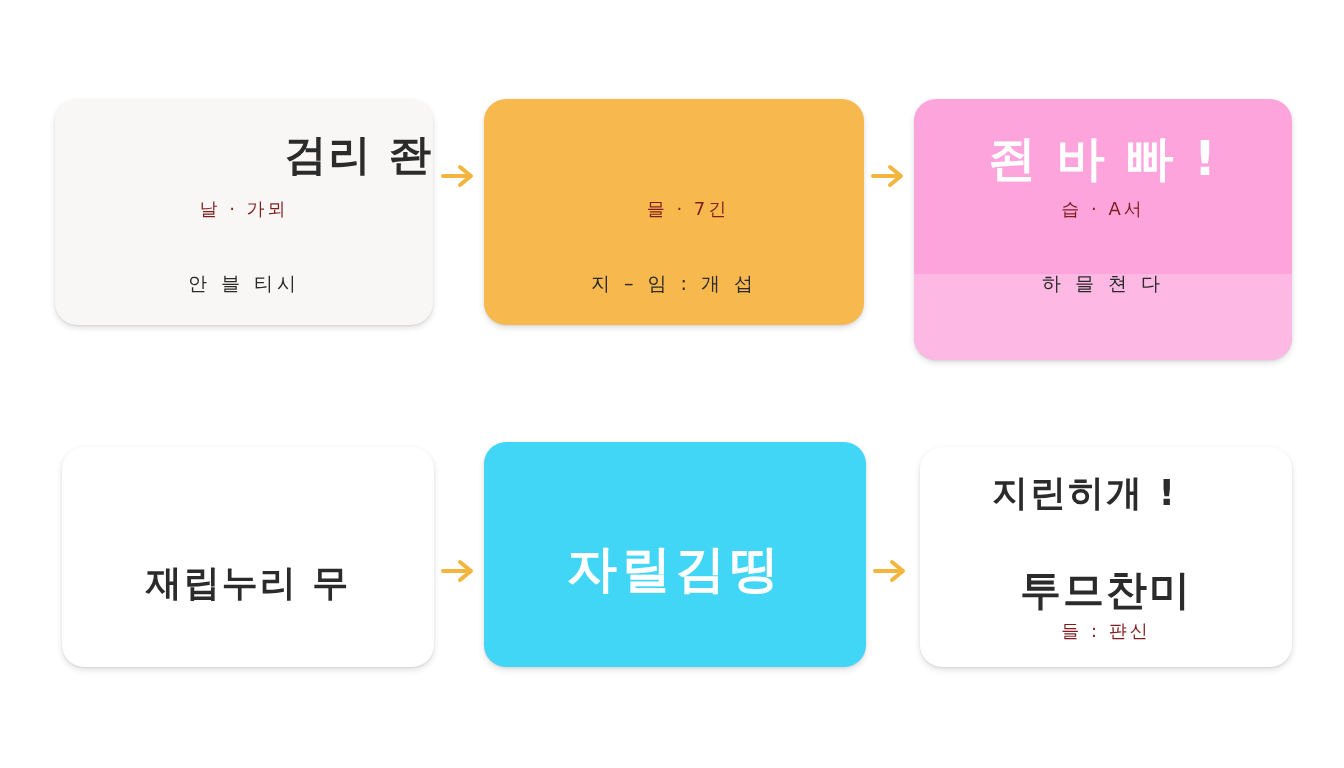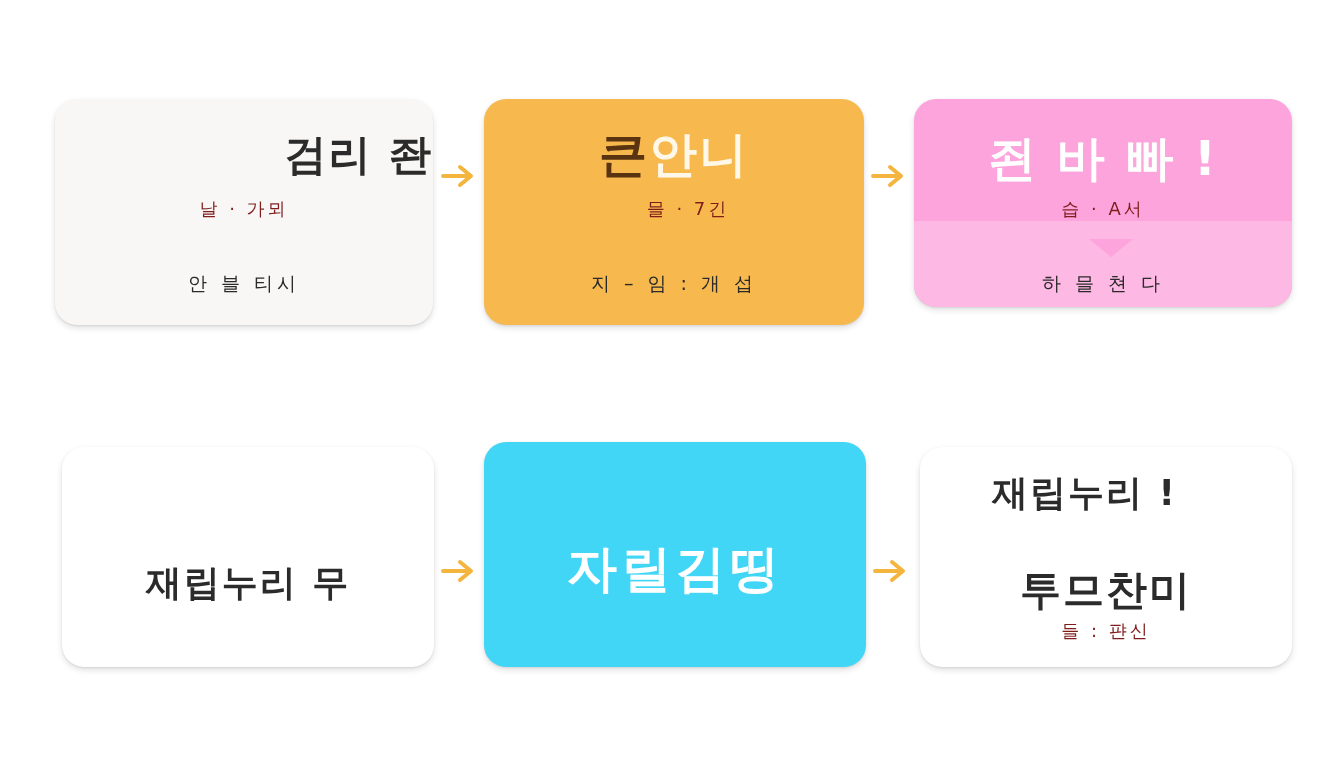--- a/index.html
+++ b/index.html
@@ -11,21 +11,21 @@
     position:absolute; border-radius:22px; box-sizing:border-box;
     box-shadow: 0 3px 6px rgba(0,0,0,0.12), 0 1px 2px rgba(0,0,0,0.08);
     overflow:hidden; text-align:center;
   }
   .title { position:absolute; left:0; right:0; font-weight:bold; letter-spacing:2px; }
   .sub { position:absolute; left:0; right:0; font-size:18px; letter-spacing:3px; color:#7f1d1d; }
   .foot { position:absolute; left:0; right:0; font-size:19px; letter-spacing:4px; color:#2a2a2a; }
   .arrow { position:absolute; width:36px; height:24px; }
   #c1 { left:55px; top:99px; width:378px; height:226px; background:#f8f7f5; }
   #c2 { left:484px; top:99px; width:380px; height:226px; background:#f7b84e; }
-  #c3 { left:914px; top:99px; width:378px; height:208px; background:#fda4dd; }
+  #c3 { left:914px; top:99px; width:378px; height:261px; background:#fda4dd; }
   #c3 .lower { position:absolute; left:0; right:0; bottom:0; height:86px; background:#fdb8e4; }
   #c3 .notch { position:absolute; left:175px; top:140px; width:0; height:0;
     border-left:22px solid transparent; border-right:22px solid transparent; border-top:18px solid #fda4dd; }
   #c4 { left:62px; top:447px; width:372px; height:220px; background:#ffffff; }
   #c5 { left:484px; top:442px; width:382px; height:225px; background:#42d6f6; }
   #c6 { left:920px; top:447px; width:372px; height:220px; background:#ffffff; }
 </style>
 </head>
 <body>
 
@@ -33,23 +33,20 @@
   <div class="title" style="top:28px;font-size:42px;color:#2b2b2b;text-align:right;">검리 좐</div>
   <div class="sub" style="top:98px;">날 · 가뫼</div>
   <div class="foot" style="top:172px;">안 블 티시</div>
 </div>
 
 <svg class="arrow" style="left:440px;top:164px;" viewBox="0 0 36 24">
   <path d="M3 12 H30 M20 3 L31 12 L20 21" stroke="#f4b53f" stroke-width="4" fill="none" stroke-linecap="round" stroke-linejoin="round"></path>
 </svg>
 
 <div id="c2" class="card">
-  <div class="title" style="top:24px;font-size:48px;">
-    <span style="color:#5a3310;">큰</span><span style="color:#fff8e8;">안니</span>
-  </div>
   <div class="sub" style="top:98px;padding-left:28px;">믈 · 7긴</div>
   <div class="foot" style="top:172px;">지 – 임 : 개 섭</div>
 </div>
 
 <svg class="arrow" style="left:870px;top:164px;" viewBox="0 0 36 24">
   <path d="M3 12 H30 M20 3 L31 12 L20 21" stroke="#f4b53f" stroke-width="4" fill="none" stroke-linecap="round" stroke-linejoin="round"></path>
 </svg>
 
 <div id="c3" class="card">
   <div class="lower"></div>
@@ -69,16 +66,16 @@
 
 <div id="c5" class="card">
   <div class="title" style="top:94px;font-size:50px;color:#ffffff;letter-spacing:4px;">자릴김띵</div>
 </div>
 
 <svg class="arrow" style="left:872px;top:559px;" viewBox="0 0 36 24">
   <path d="M3 12 H30 M20 3 L31 12 L20 21" stroke="#f4b53f" stroke-width="4" fill="none" stroke-linecap="round" stroke-linejoin="round"></path>
 </svg>
 
 <div id="c6" class="card">
-  <div class="title" style="top:22px;font-size:36px;color:#2b2b2b;text-align:left;padding-left:72px;">재립누리 !</div>
+  <div class="title" style="top:22px;font-size:36px;color:#2b2b2b;text-align:left;padding-left:72px;">지린히개 !</div>
   <div class="title" style="top:116px;font-size:41px;color:#2b2b2b;">투므찬미</div>
   <div class="sub" style="top:172px;">들 : 퍈신</div>
 </div>
 
 </body></html>

